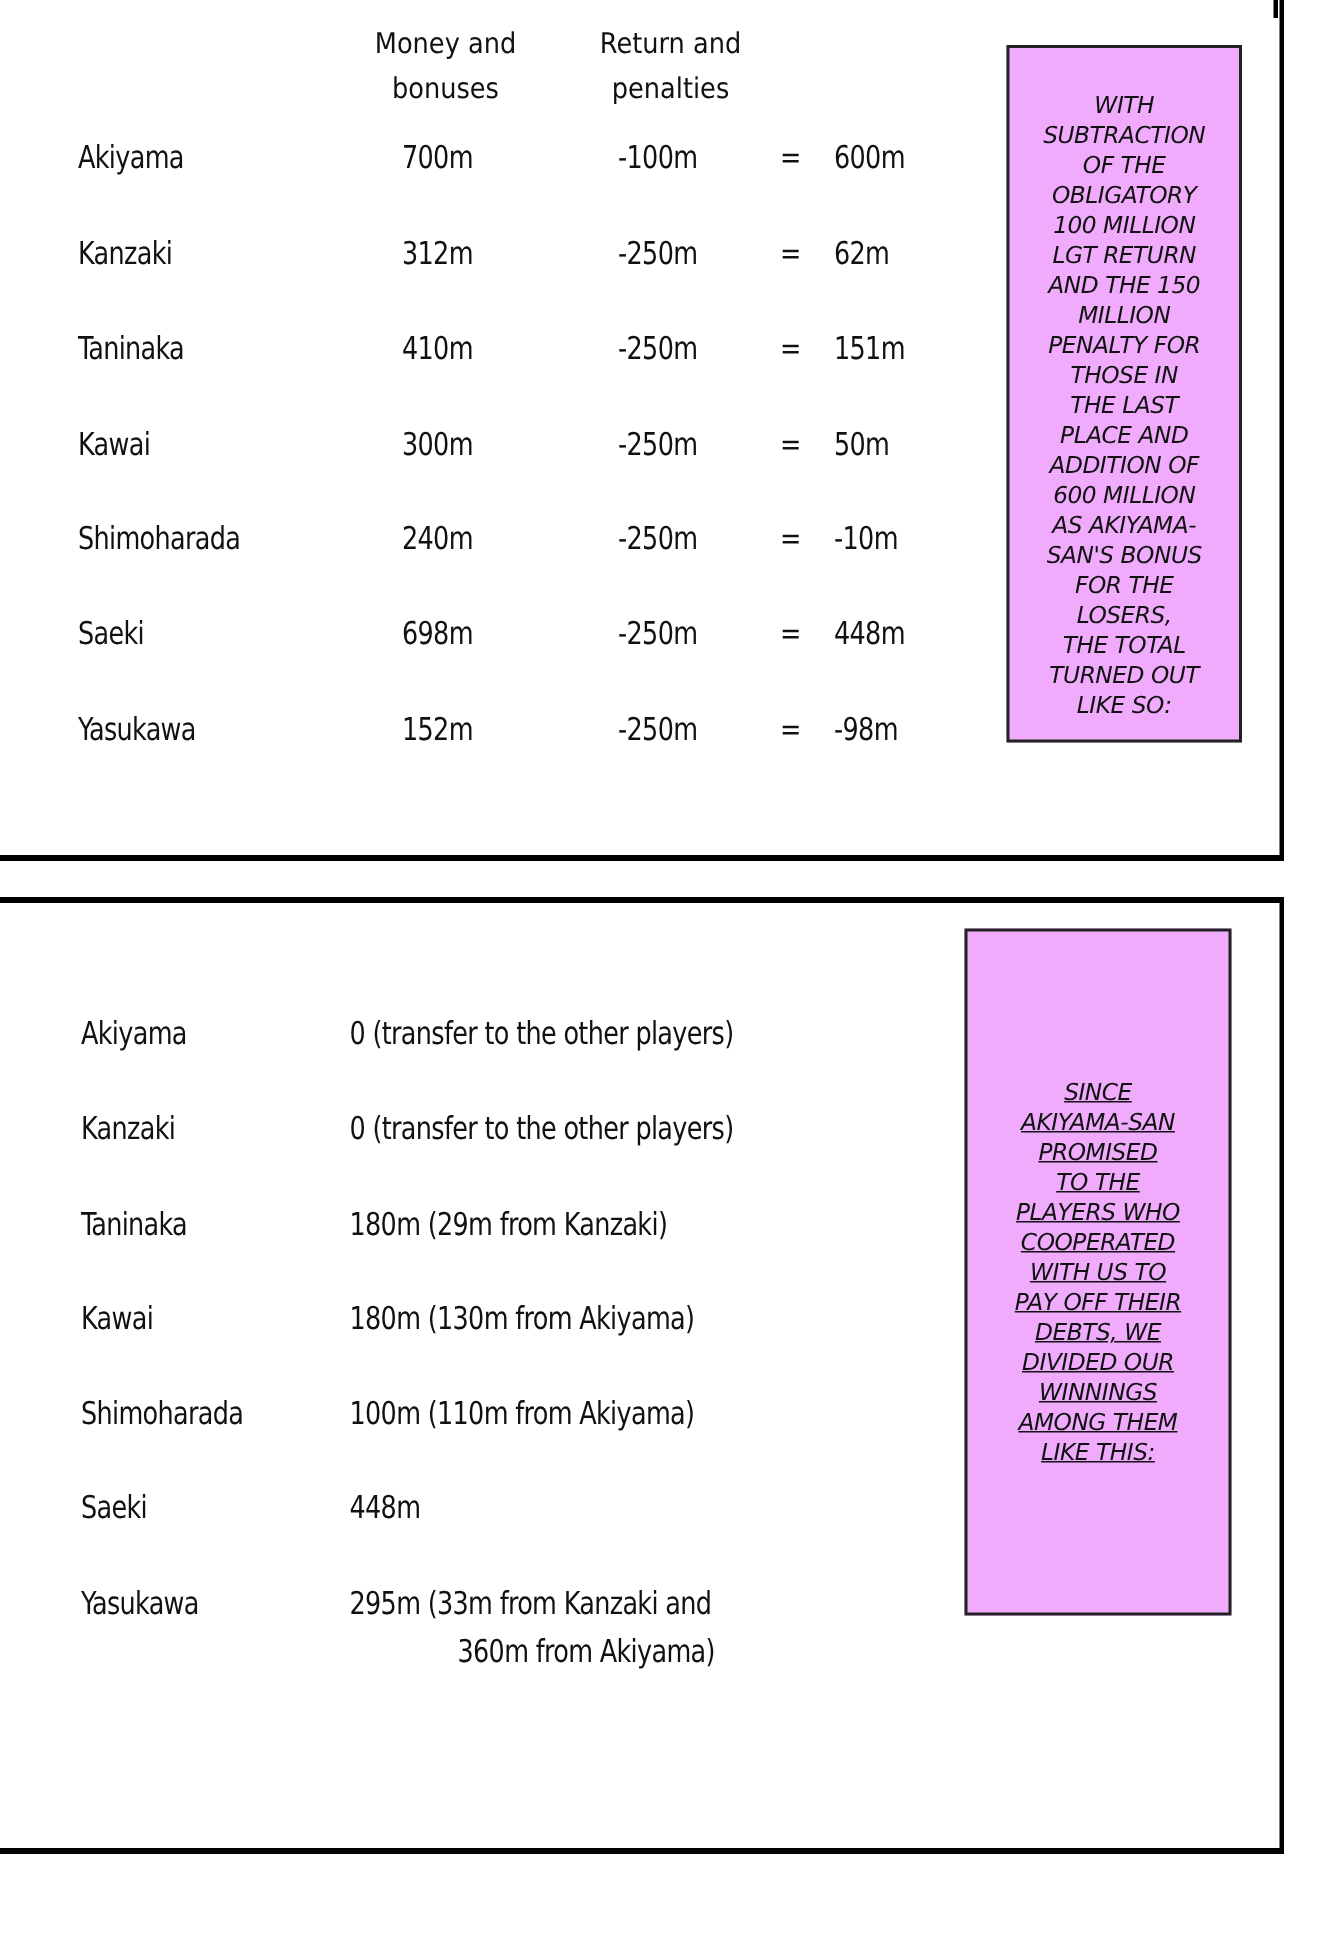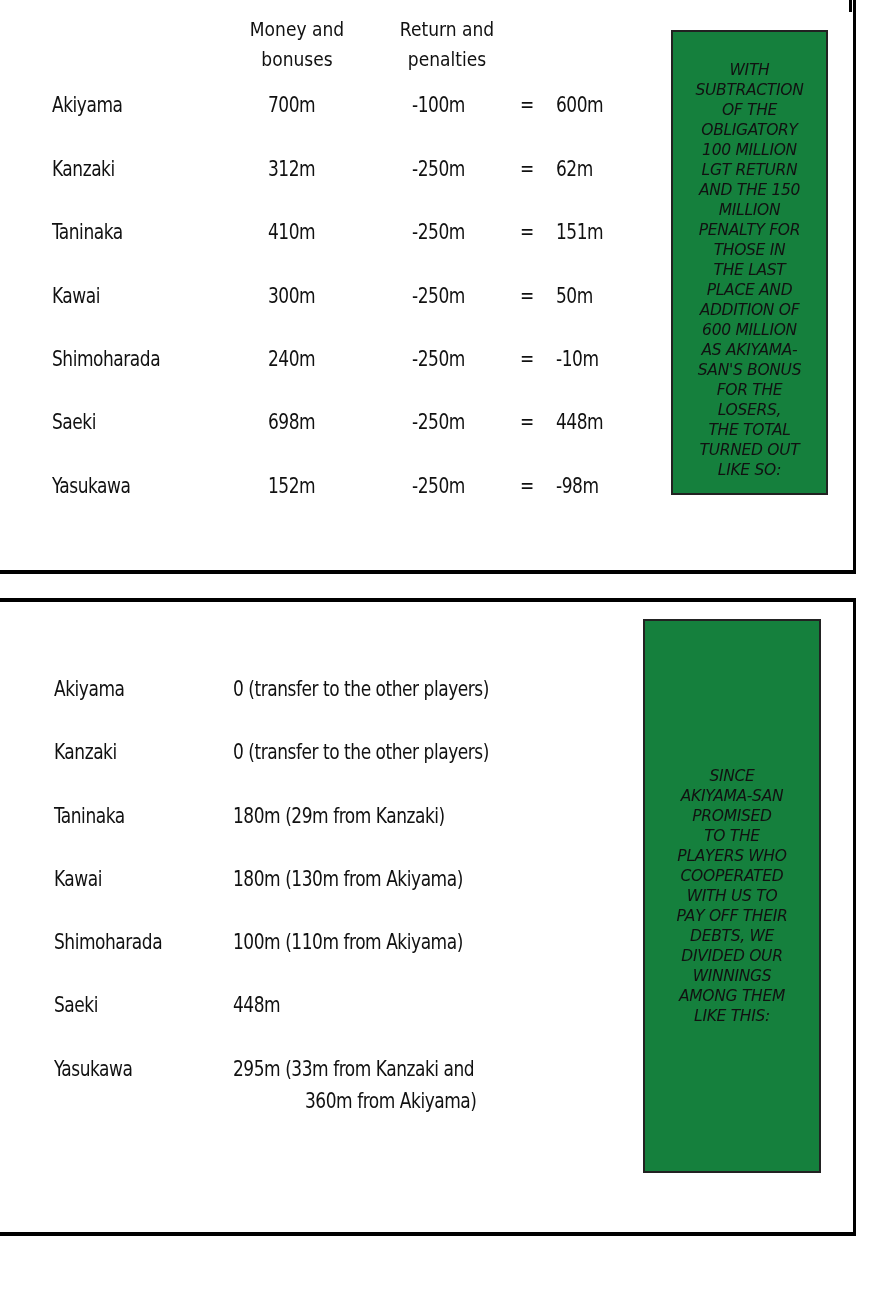--- a/index.html
+++ b/index.html
@@ -6,21 +6,21 @@
   body { width: 880px; height: 1300px; position: relative; overflow: hidden; font-family: "DejaVu Sans", sans-serif; color: #111; }
 
   .panel { position: absolute; background: #fff; }
   
   #panel-top { left: 0; top: -10px; width: 853px; height: 580px; border-right: 3px solid #000; border-bottom: 4px solid #000; }
   #panel-bottom { left: 0; top: 598px; width: 853px; height: 630px; border-top: 4px solid #000; border-right: 3px solid #000; border-bottom: 4px solid #000; }
 
   .cell { position: absolute; font-family: "DejaVu Sans Condensed", "DejaVu Sans", sans-serif; font-size: 21px; letter-spacing: -0.5px; white-space: nowrap; color: #111; transform: scaleX(0.9); transform-origin: left center; }
   .hdr { position: absolute; font-family: "DejaVu Sans", sans-serif; font-size: 19px; text-align: center; line-height: 30px; transform: scaleX(0.9); color: #111; }
 
-  .caption { position: absolute; border: 2px solid #222; background: #15803d; display: flex; align-items: center; justify-content: center; box-sizing: border-box; }
+  .caption { position: absolute; border: 2px solid #222; background: #f0abfc; display: flex; align-items: center; justify-content: center; box-sizing: border-box; }
   .caption-text { font-family: "DejaVu Sans", sans-serif; font-style: italic; font-size: 15.5px; line-height: 20px; text-align: center; text-transform: uppercase; letter-spacing: -0.3px; color: #111; white-space: pre-line; }
 
   .edge-line { position: absolute; background: #000; }
 </style>
 </head>
 <body>
 
 <div class="panel" id="panel-top"></div>
 
 <div class="hdr" style="left:232px; top:14px; width:130px;">
@@ -133,21 +133,21 @@
 <div>
   <span class="cell" style="left:54px; top:993px;">Saeki</span>
   <span class="cell" style="left:233px; top:993px;">448m</span>
 </div>
 <div>
   <span class="cell" style="left:54px; top:1057px;">Yasukawa</span>
   <span class="cell" style="left:233px; top:1057px;">295m (33m from Kanzaki and</span>
   <span class="cell" style="left:305px; top:1089px;">360m from Akiyama)</span>
 </div>
 
-<div class="caption" style="left:643px; top:619px; width:178px; height:554px;">
+<div class="caption" style="left:643px; top:619px; width:178px; height:458px;text-decoration:underline;">
   <div class="caption-text">Since
 Akiyama-san
 promised
 to the
 players who
 cooperated
 with us to
 pay off their
 debts, we
 divided our

